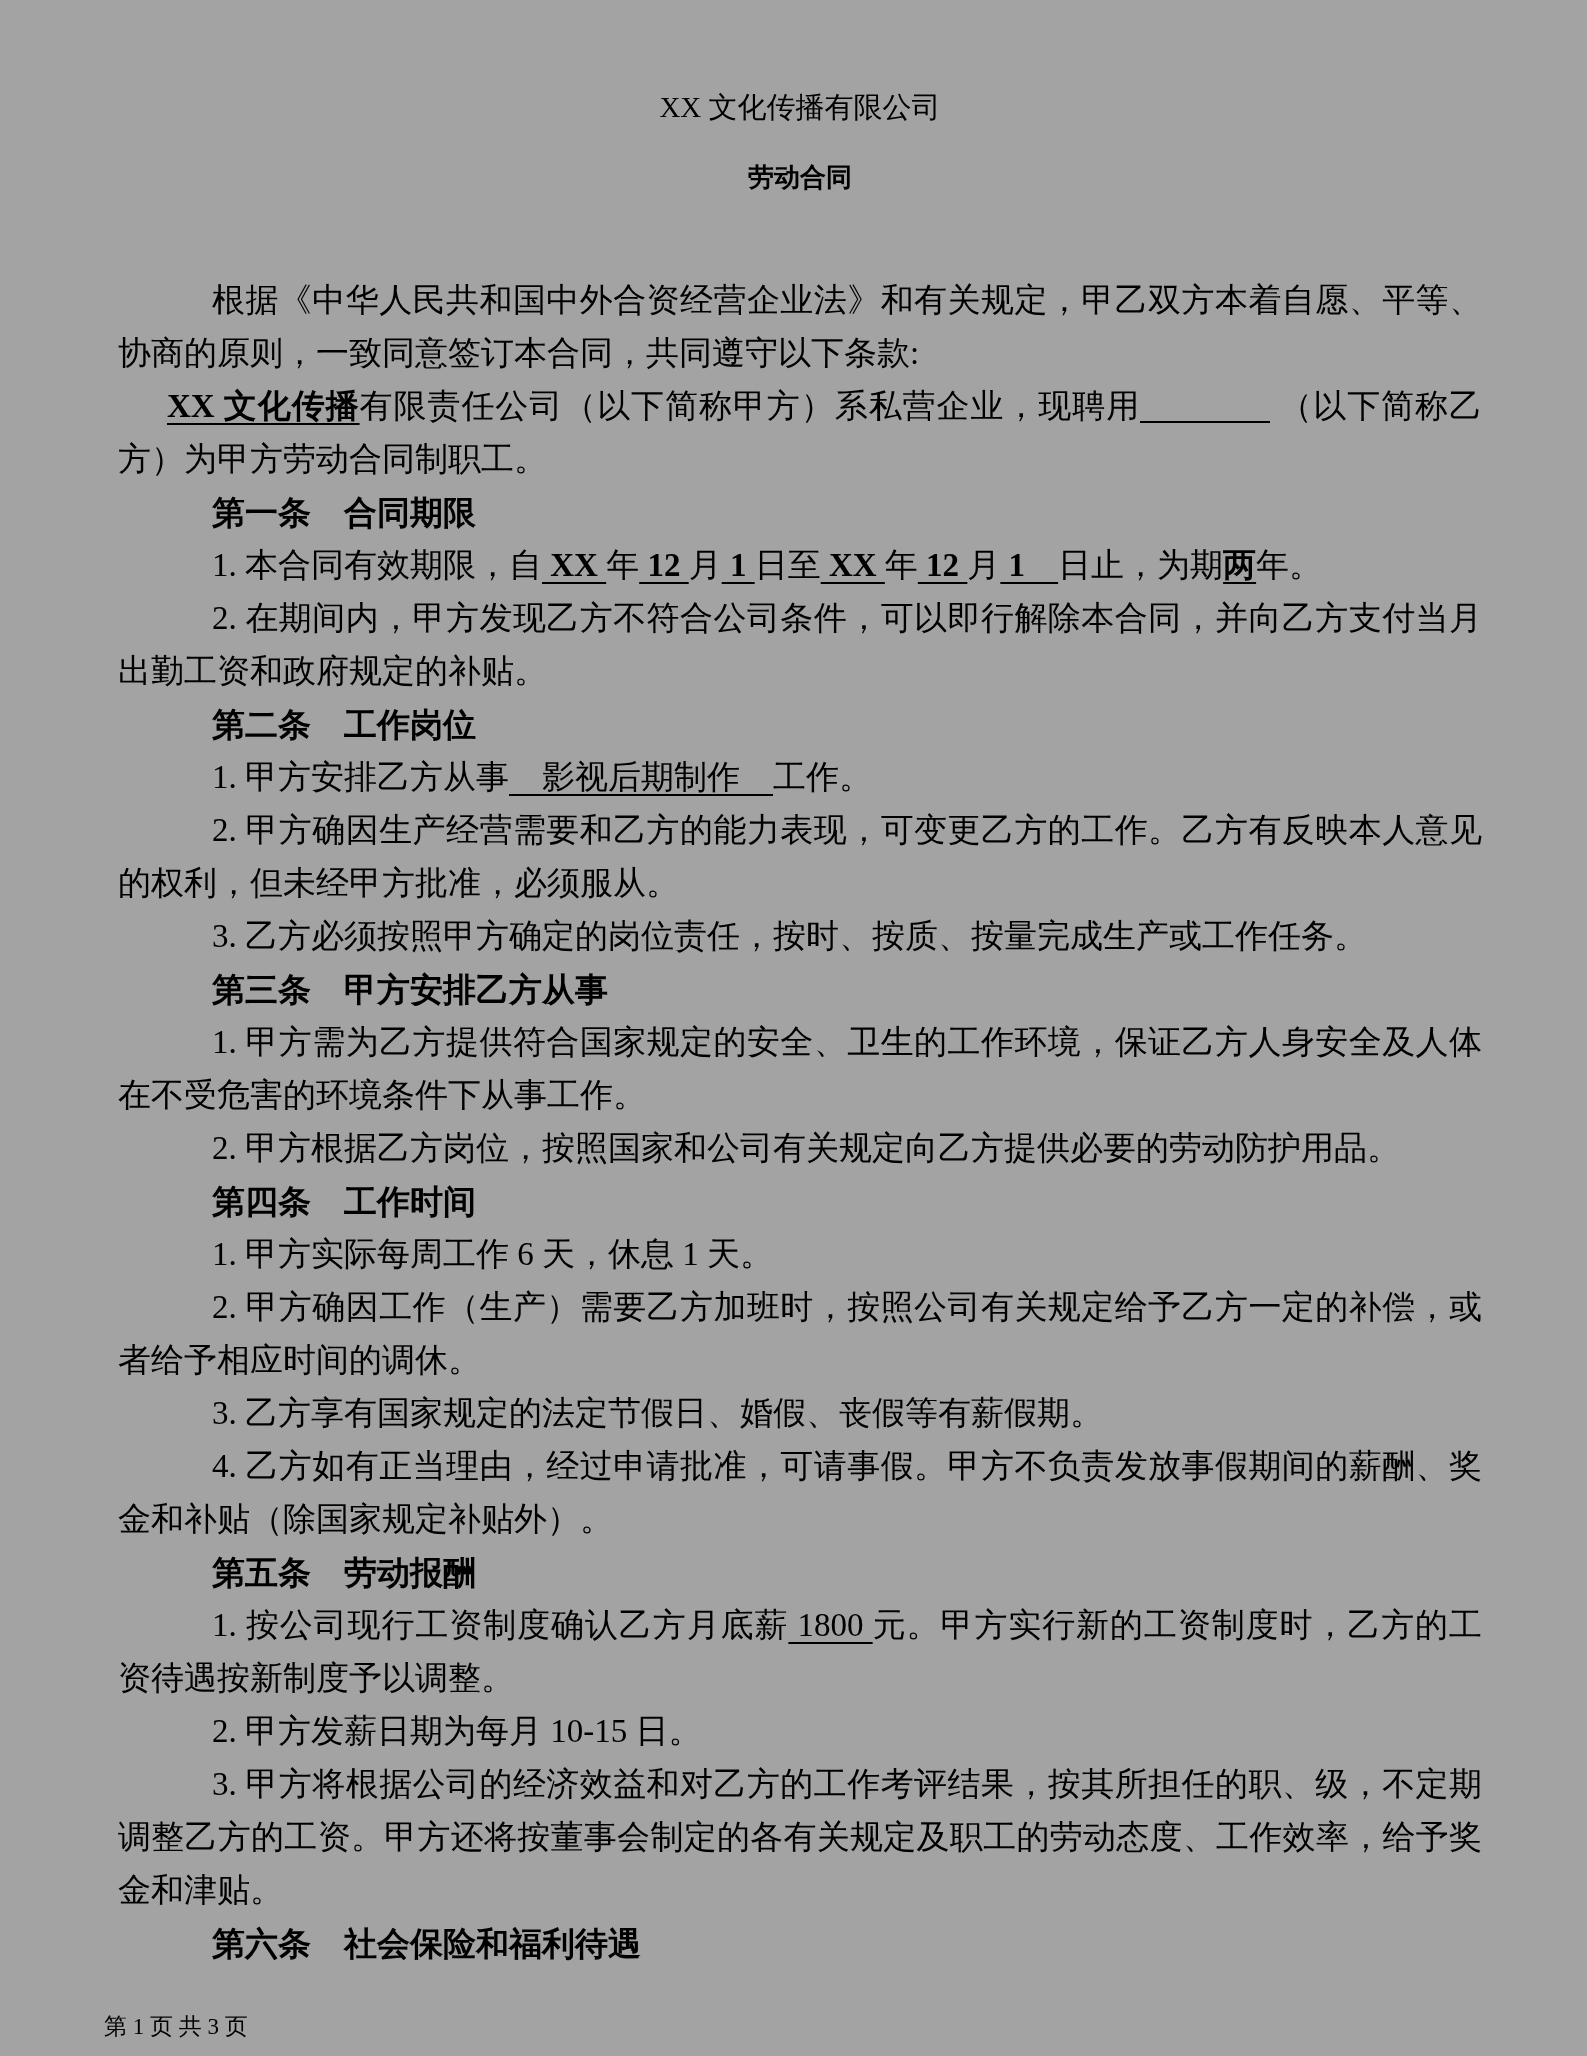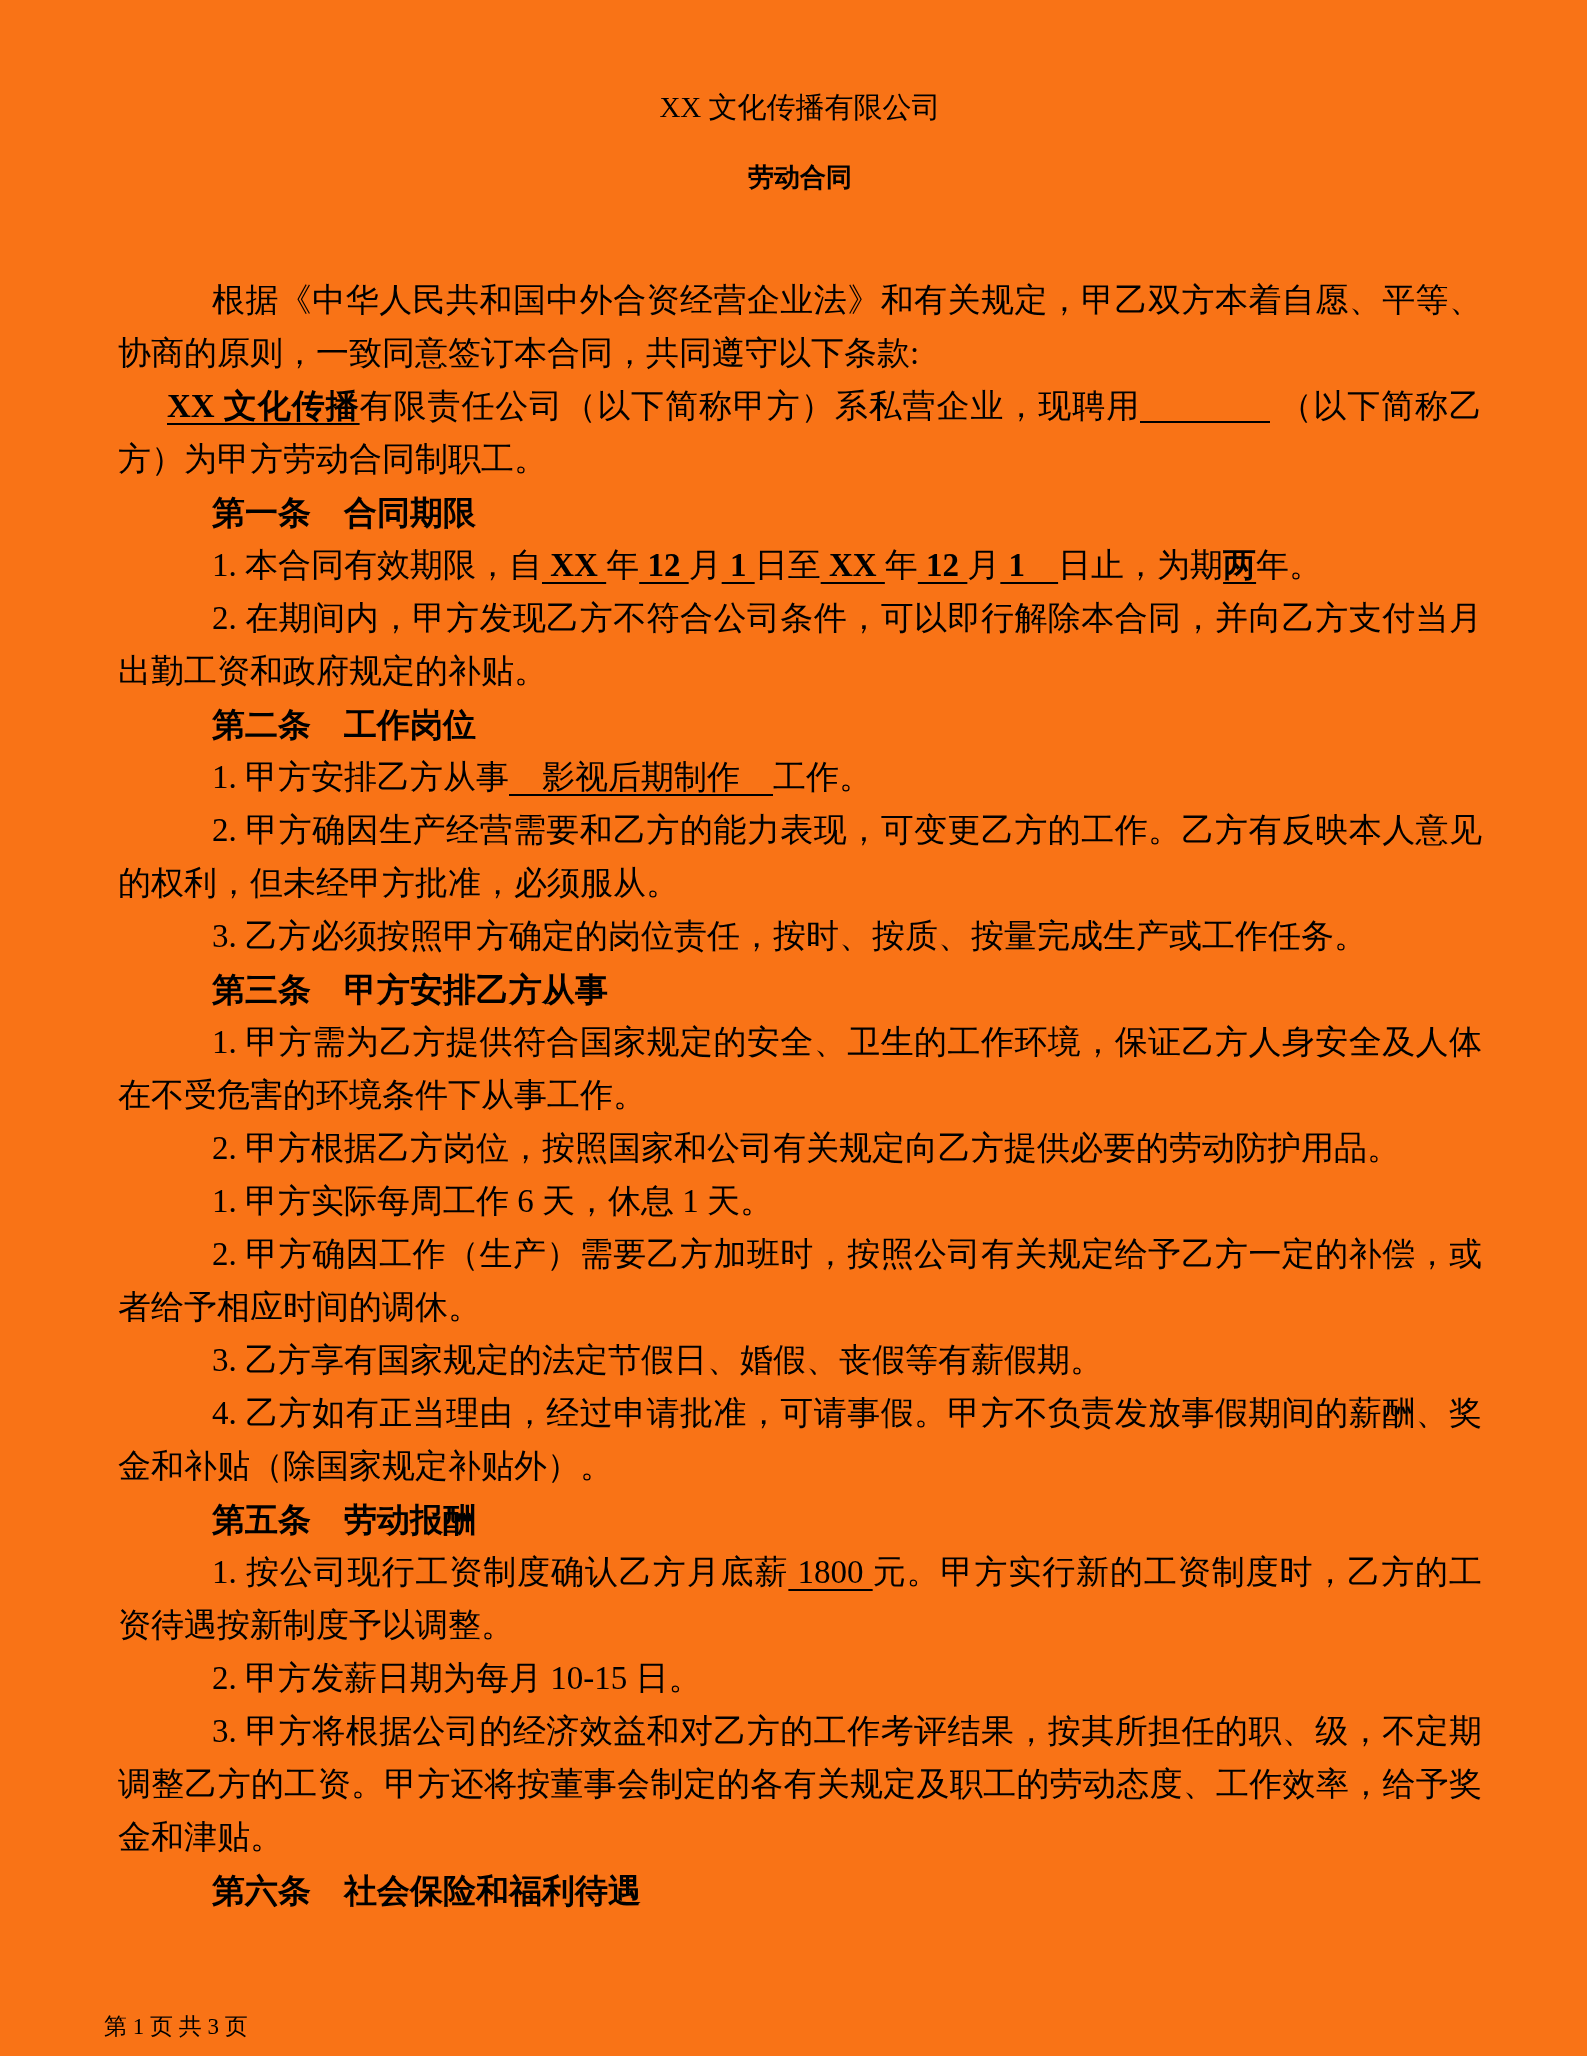--- a/index.html
+++ b/index.html
@@ -1,19 +1,19 @@
 <!DOCTYPE html>
 <html><head>
 <meta charset="utf-8">
 <style>
   html,body{margin:0;padding:0;background:#ffffff;}
   .page{
     position:relative;
     width:1587px;height:2056px;
-    background:#f97316;
+    background:#a3a3a3;
     color:#000000;
     font-family:"Liberation Serif","DejaVu Serif",serif;
     overflow:hidden;
   }
   .doc{
     position:absolute;
     left:118px;top:86px;
     width:1364px;
   }
   .company{
@@ -77,20 +77,21 @@
         <p class="block h"><span class="">第一条　合同期限</span></p>
         <p class="block p"><span class="">1. 本合同有效期限，自</span><span class="b u"> XX </span><span class="">年</span><span class="b u"> 12 </span><span class="">月</span><span class="b u"> 1 </span><span class="">日至</span><span class="b u"> XX </span><span class="">年</span><span class="b u"> 12 </span><span class="">月</span><span class="b u"> 1　</span><span class="">日止，为期</span><span class="b u">两</span><span class="">年。</span></p>
         <p class="block p"><span class="">2. 在期间内，甲方发现乙方不符合公司条件，可以即行解除本合同，并向乙方支付当月出勤工资和政府规定的补贴。</span></p>
         <p class="block h"><span class="">第二条　工作岗位</span></p>
         <p class="block p"><span class="">1. 甲方安排乙方从事</span><span class="u">　影视后期制作　</span><span class="">工作。</span></p>
         <p class="block p"><span class="">2. 甲方确因生产经营需要和乙方的能力表现，可变更乙方的工作。乙方有反映本人意见的权利，但未经甲方批准，必须服从。</span></p>
         <p class="block p"><span class="">3. 乙方必须按照甲方确定的岗位责任，按时、按质、按量完成生产或工作任务。</span></p>
         <p class="block h"><span class="">第三条　甲方安排乙方从事</span></p>
         <p class="block p"><span class="">1. 甲方需为乙方提供符合国家规定的安全、卫生的工作环境，保证乙方人身安全及人体在不受危害的环境条件下从事工作。</span></p>
         <p class="block p"><span class="">2. 甲方根据乙方岗位，按照国家和公司有关规定向乙方提供必要的劳动防护用品。</span></p>
+        <p class="block h"><span class="">第四条　工作时间</span></p>
         <p class="block p"><span class="">1. 甲方实际每周工作 6 天，休息 1 天。</span></p>
         <p class="block p"><span class="">2. 甲方确因工作（生产）需要乙方加班时，按照公司有关规定给予乙方一定的补偿，或者给予相应时间的调休。</span></p>
         <p class="block p"><span class="">3. 乙方享有国家规定的法定节假日、婚假、丧假等有薪假期。</span></p>
         <p class="block p"><span class="">4. 乙方如有正当理由，经过申请批准，可请事假。甲方不负责发放事假期间的薪酬、奖金和补贴（除国家规定补贴外）。</span></p>
         <p class="block h"><span class="">第五条　劳动报酬</span></p>
         <p class="block p"><span class="">1. 按公司现行工资制度确认乙方月底薪</span><span class="u"> 1800 </span><span class="">元。甲方实行新的工资制度时，乙方的工资待遇按新制度予以调整。</span></p>
         <p class="block p"><span class="">2. 甲方发薪日期为每月 10-15 日。</span></p>
         <p class="block p"><span class="">3. 甲方将根据公司的经济效益和对乙方的工作考评结果，按其所担任的职、级，不定期调整乙方的工资。甲方还将按董事会制定的各有关规定及职工的劳动态度、工作效率，给予奖金和津贴。</span></p>
         <p class="block h"><span class="">第六条　社会保险和福利待遇</span></p>
       </div>

